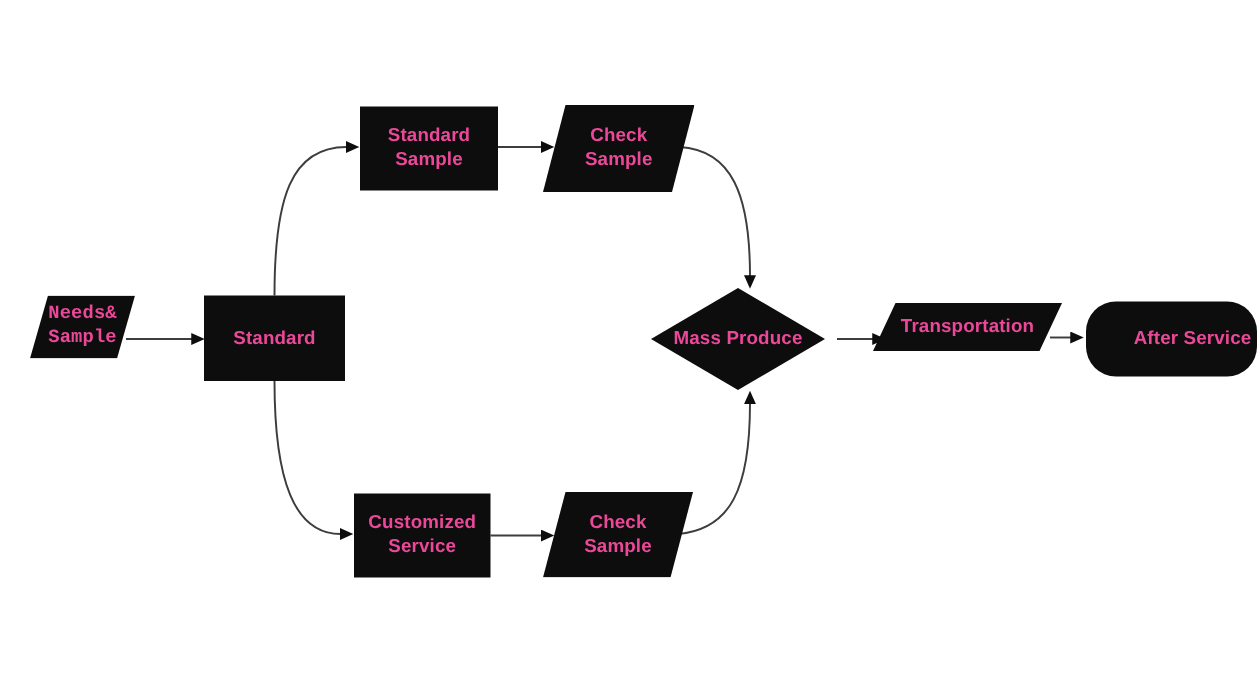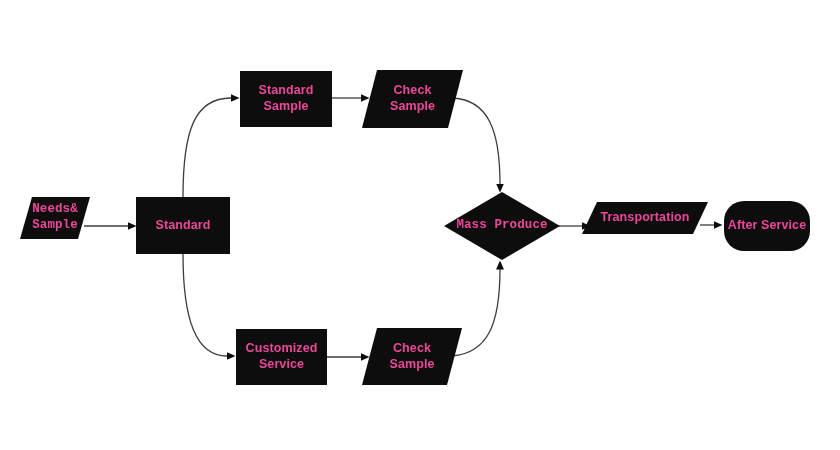--- a/index.html
+++ b/index.html
@@ -33,25 +33,25 @@
   
   #n-needs       { left: 20px;  top: 197px; width: 70px;  height: 42px;
                    clip-path: polygon(12px 0, 100% 0, calc(100% - 12px) 100%, 0 100%); font-family: Liberation Mono, monospace; }
   #n-quotation   { left: 136px; top: 197px; width: 94px;  height: 57px; }
   #n-standard    { left: 240px; top: 71px;  width: 92px;  height: 56px; }
   #n-checktop    { left: 362px; top: 70px;  width: 101px; height: 58px;
                    clip-path: polygon(15px 0, 100% 0, calc(100% - 15px) 100%, 0 100%); }
   #n-customized  { left: 236px; top: 329px; width: 91px;  height: 56px; }
   #n-checkbot    { left: 362px; top: 328px; width: 100px; height: 57px;
                    clip-path: polygon(15px 0, 100% 0, calc(100% - 15px) 100%, 0 100%); }
-  #n-massproduce { left: 444px; top: 192px; width: 116px; height: 68px;
-                   clip-path: polygon(50% 0, 100% 50%, 50% 100%, 0 50%); font-family: Liberation Mono, monospace; }
+  #n-massproduce { left: 434px; top: 192px; width: 116px; height: 68px;
+                   clip-path: polygon(50% 0, 100% 50%, 50% 100%, 0 50%); }
   #n-transport   { left: 582px; top: 202px; width: 126px; height: 32px;
                    clip-path: polygon(15px 0, 100% 0, calc(100% - 15px) 100%, 0 100%); }
-  #n-after       { left: 724px; top: 201px; width: 86px;  height: 50px; border-radius: 20px; }
+  #n-after       { left: 724px; top: 201px; width: 86px;  height: 50px; border-radius: 20px; padding-left: 28px; }
   .edge { fill: none; stroke: #3d3d3d; stroke-width: 1.3px; }
 </style>
 </head>
 <body>
 
 <div id="canvas">
 
   <svg id="edges" viewBox="0 0 840 450" xmlns="http://www.w3.org/2000/svg">
     <defs>
       <marker id="ah" markerWidth="10" markerHeight="8" refX="0.5" refY="4" orient="auto" markerUnits="userSpaceOnUse">

